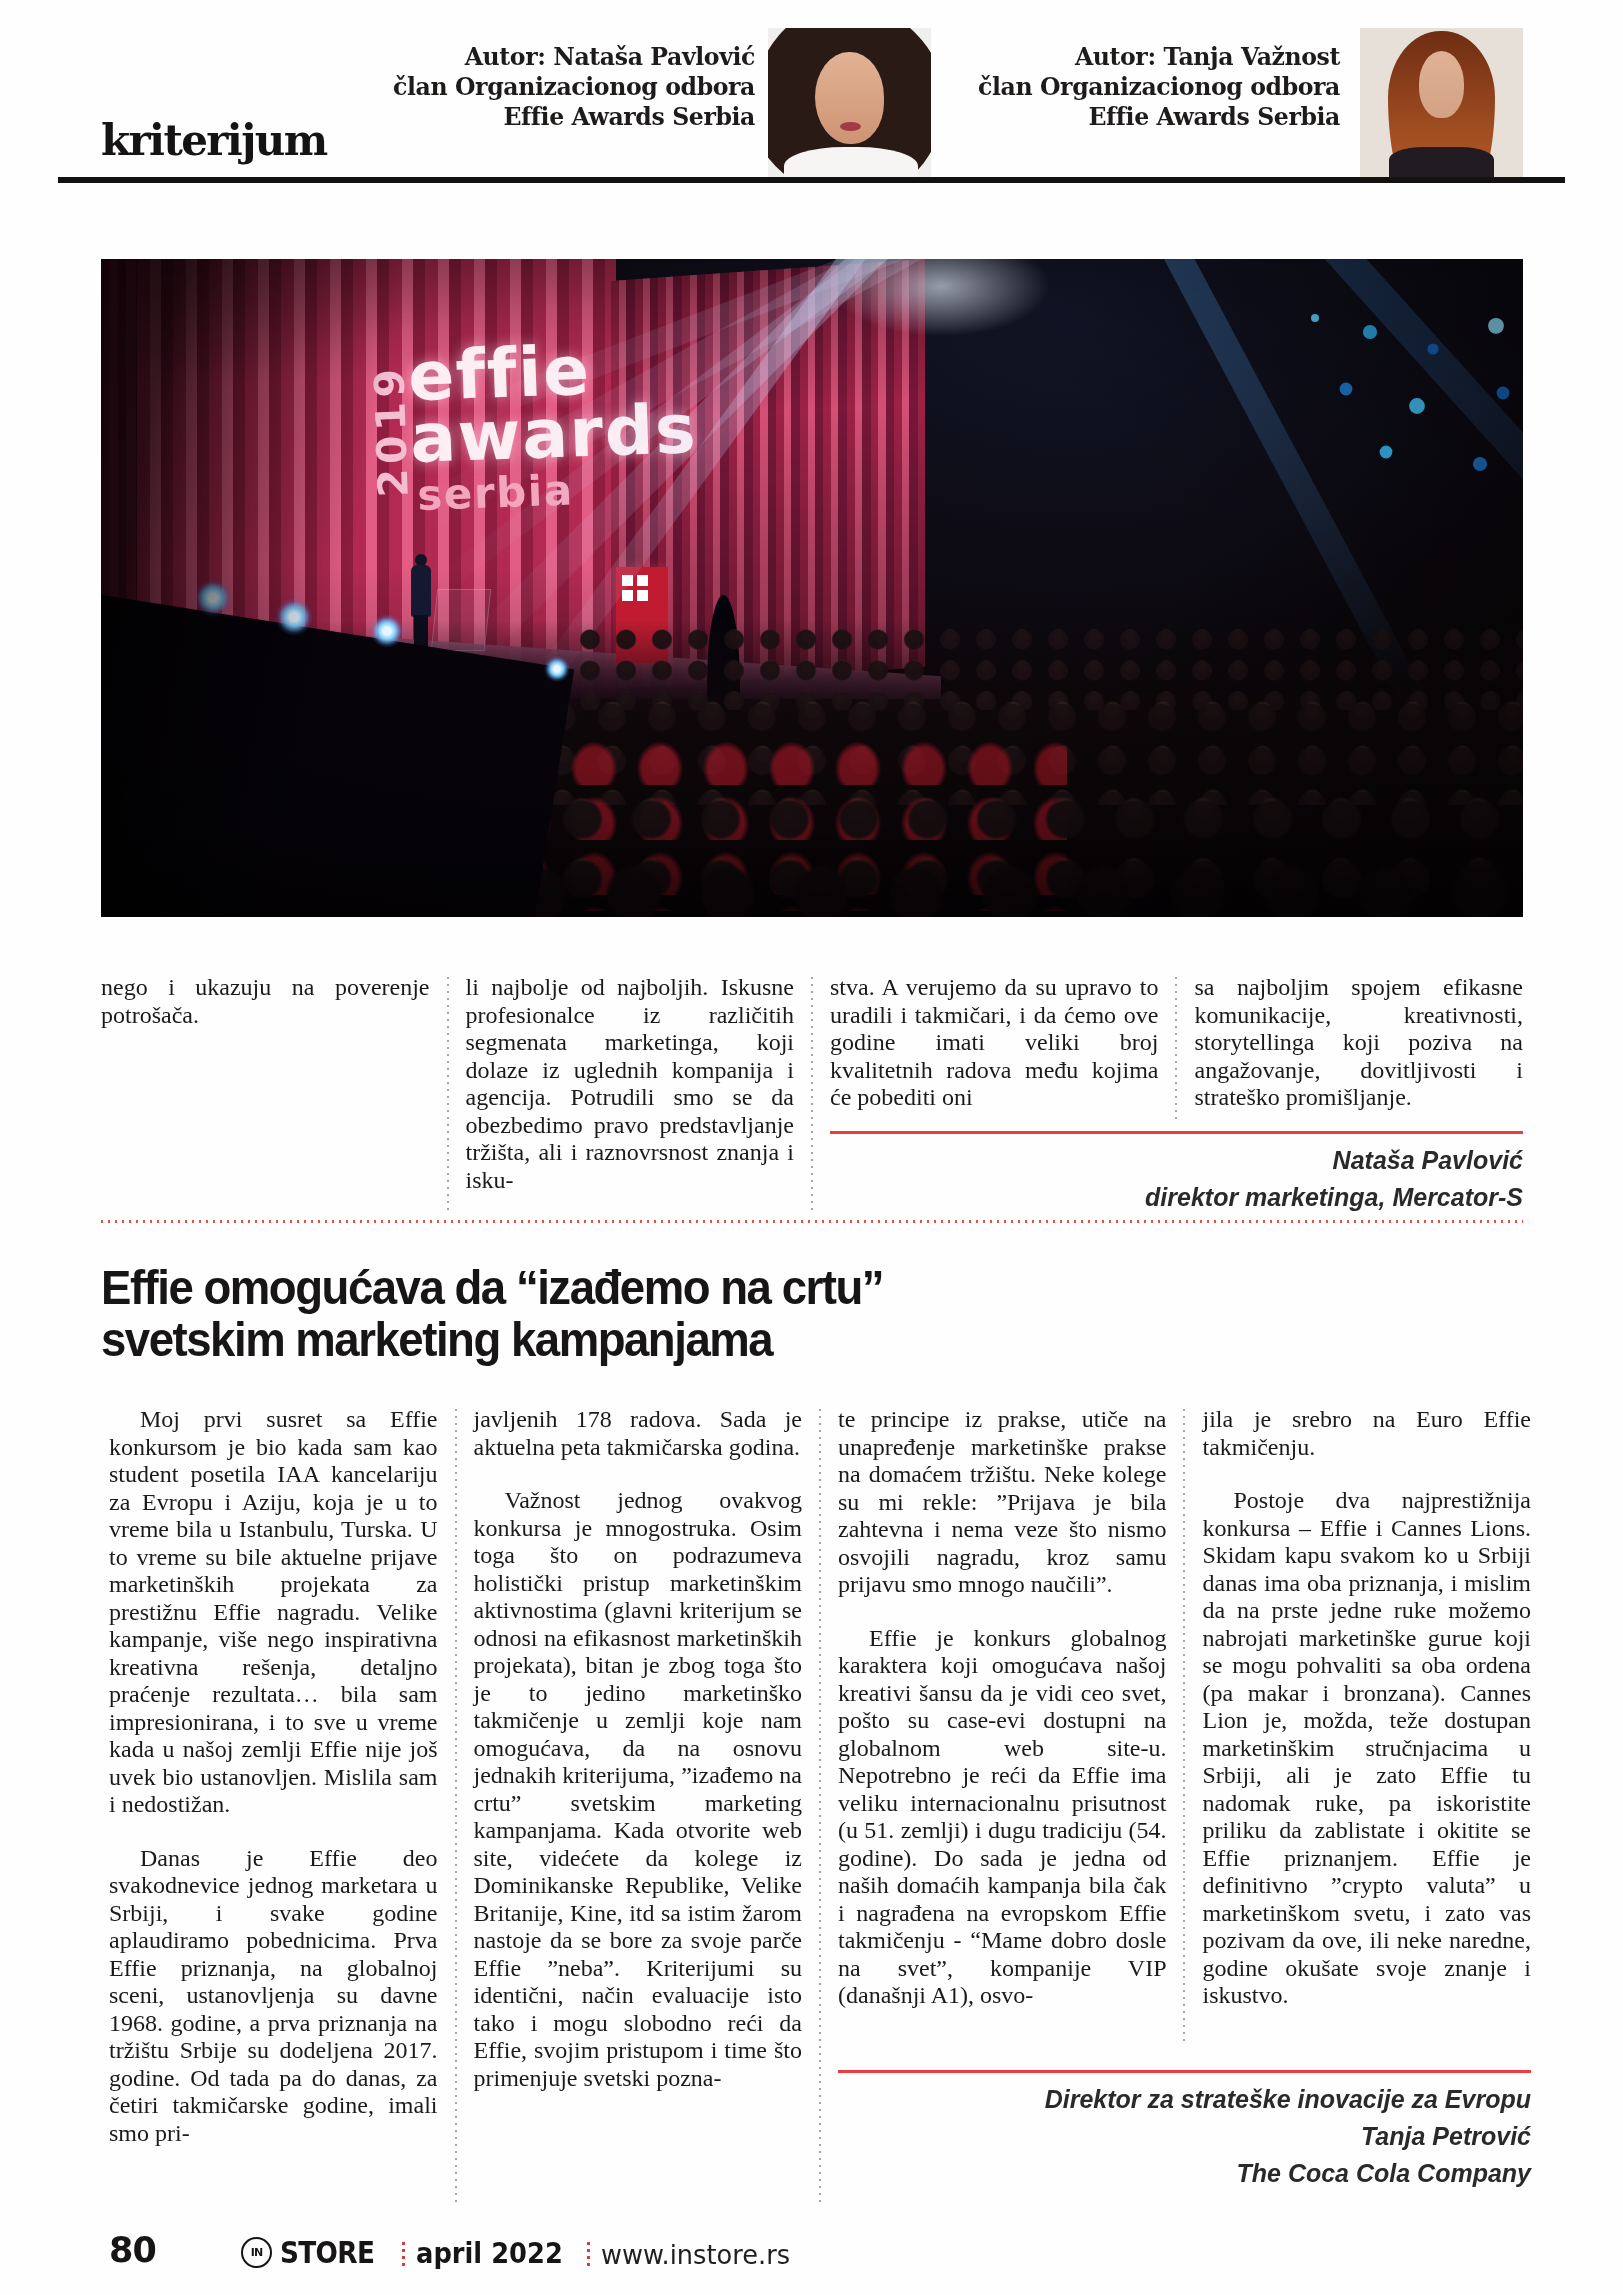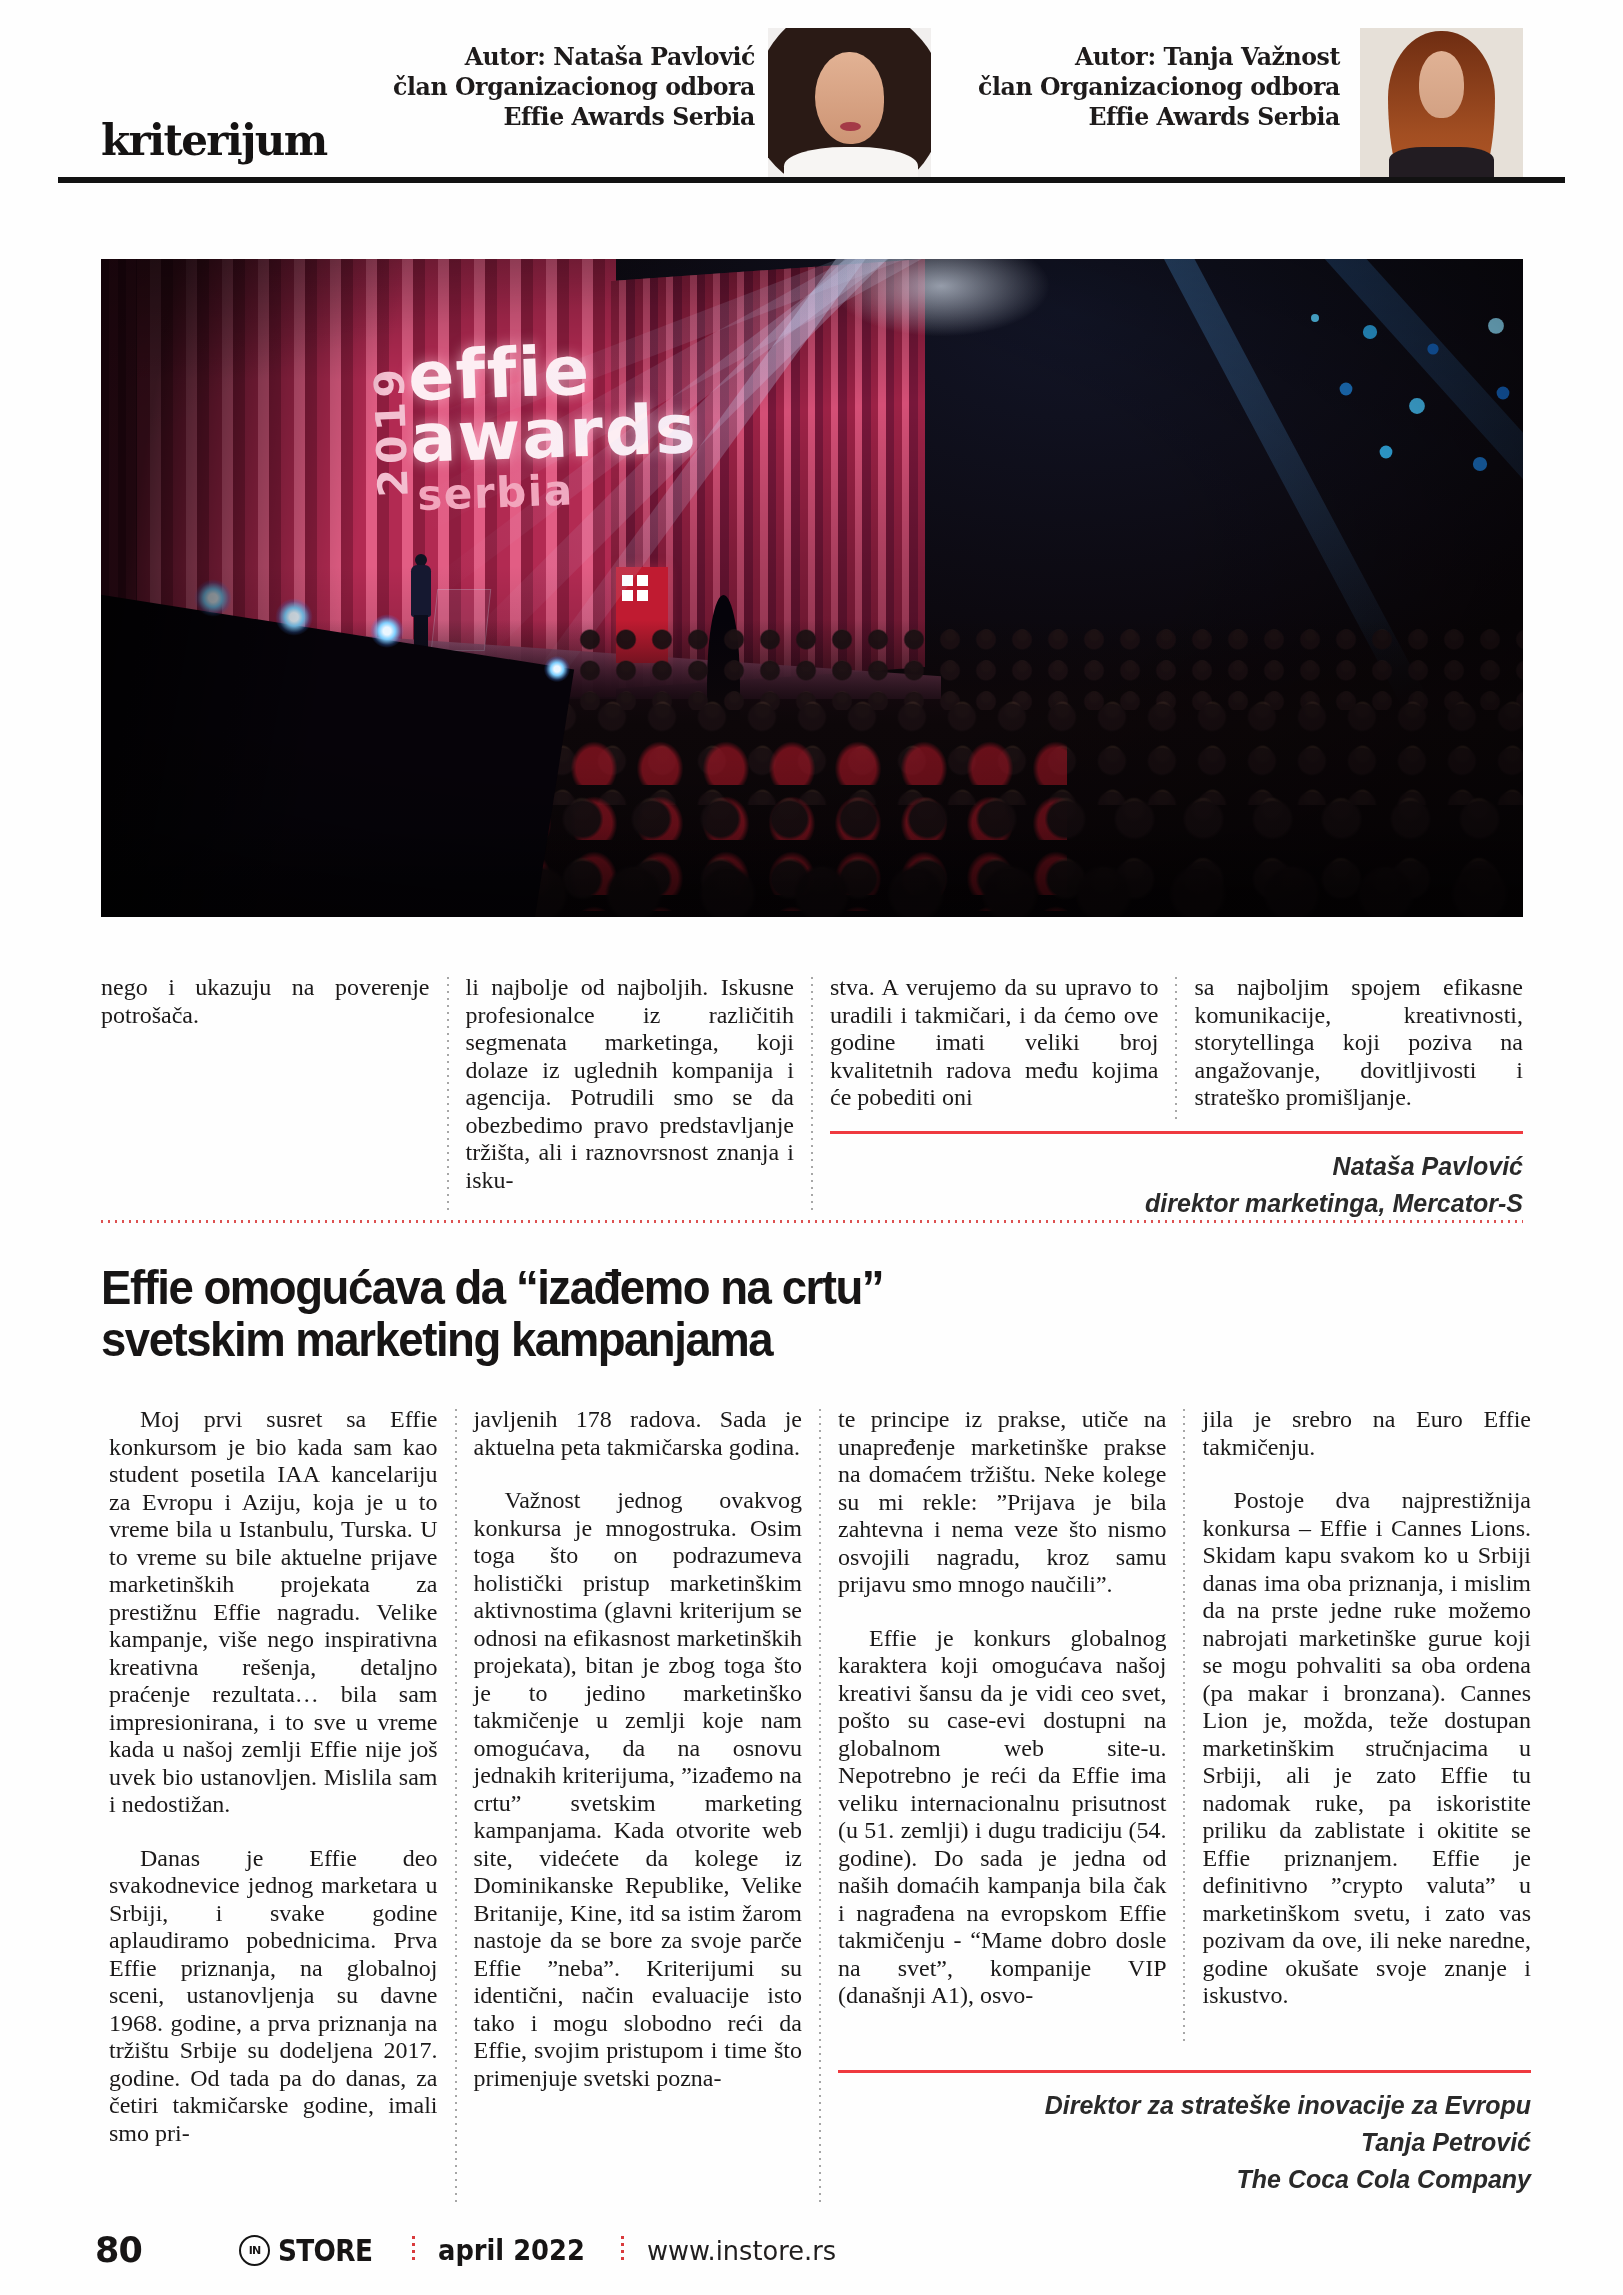--- a/index.html
+++ b/index.html
@@ -133,34 +133,34 @@
   .col p{margin:0;font-size:24px;line-height:27.5px;text-align:justify;color:#1b1919;}
   .col p.gap{margin-top:26px;}
   .col p.indent{text-indent:31px;}
   .vdiv{position:absolute;width:2.4px;top:3.1px;
       background-image:repeating-linear-gradient(180deg,#a6a6a6 0 2.4px,rgba(0,0,0,0) 2.4px 7px);}
   .s1d{height:234px;}
   .s1d3{height:146px;}
   .s2d{height:795px;}
   .s2d3{height:635px;}
   .vd1{left:346px;} .vd2{left:710px;} .vd3{left:1074px;}
-  .att{position:absolute;left:729px;width:693px;border-top:3.1px solid #ef3a40;padding-top:14px;
+  .att{position:absolute;left:729px;width:693px;border-top:3.1px solid #ef3a40;padding-top:8px;
       text-align:right;font-family:"Liberation Sans",sans-serif;font-weight:bold;font-style:italic;
       font-size:25px;line-height:37px;color:#2a2a2a;}
   .att-1{top:157px;}
   .att-2{top:664px;}
   .hr-red{position:absolute;left:101px;top:1220px;width:1422px;height:3.1px;
       background-image:repeating-linear-gradient(90deg,#dd5151 0 2.4px,rgba(0,0,0,0) 2.4px 7px);}
   .headline{position:absolute;left:101px;top:1261px;font-family:"Liberation Sans",sans-serif;
       font-weight:bold;font-size:49px;line-height:52px;letter-spacing:-1.6px;color:#171515;
       transform:scaleX(.93);transform-origin:left top;white-space:nowrap;}
 
   
-  .footer{position:absolute;left:95px;top:2230px;display:flex;align-items:center;
-      font-family:"DejaVu Sans",sans-serif;color:#171515;gap:12px;}
+  .footer{position:absolute;left:109px;top:2230px;display:flex;align-items:flex-end;
+      font-family:"DejaVu Sans",sans-serif;color:#171515;}
   .pageno{font-size:35px;font-weight:bold;letter-spacing:-0.8px;}
   .storelogo{display:flex;align-items:center;margin-left:85px;gap:7.9px;}
   .inmark{width:27px;height:27px;border:2.4px solid #141414;border-radius:50%;display:flex;
       align-items:center;justify-content:center;font-size:11px;font-weight:bold;letter-spacing:-0.8px;}
   .storetext{font-size:31px;font-weight:bold;transform:scaleX(.85);transform-origin:left center;
       letter-spacing:-0.8px;}
   .vsep{width:3.1px;height:28px;margin:0 11px;
       background-image:repeating-linear-gradient(180deg,#d93a3c 0 3.1px,rgba(0,0,0,0) 3.1px 7px);}
   .issue{font-size:28px;font-weight:bold;transform:scaleX(.92);transform-origin:left center;}
   .site{font-size:27px;transform:scaleX(.95);transform-origin:left center;color:#201e1e;}

